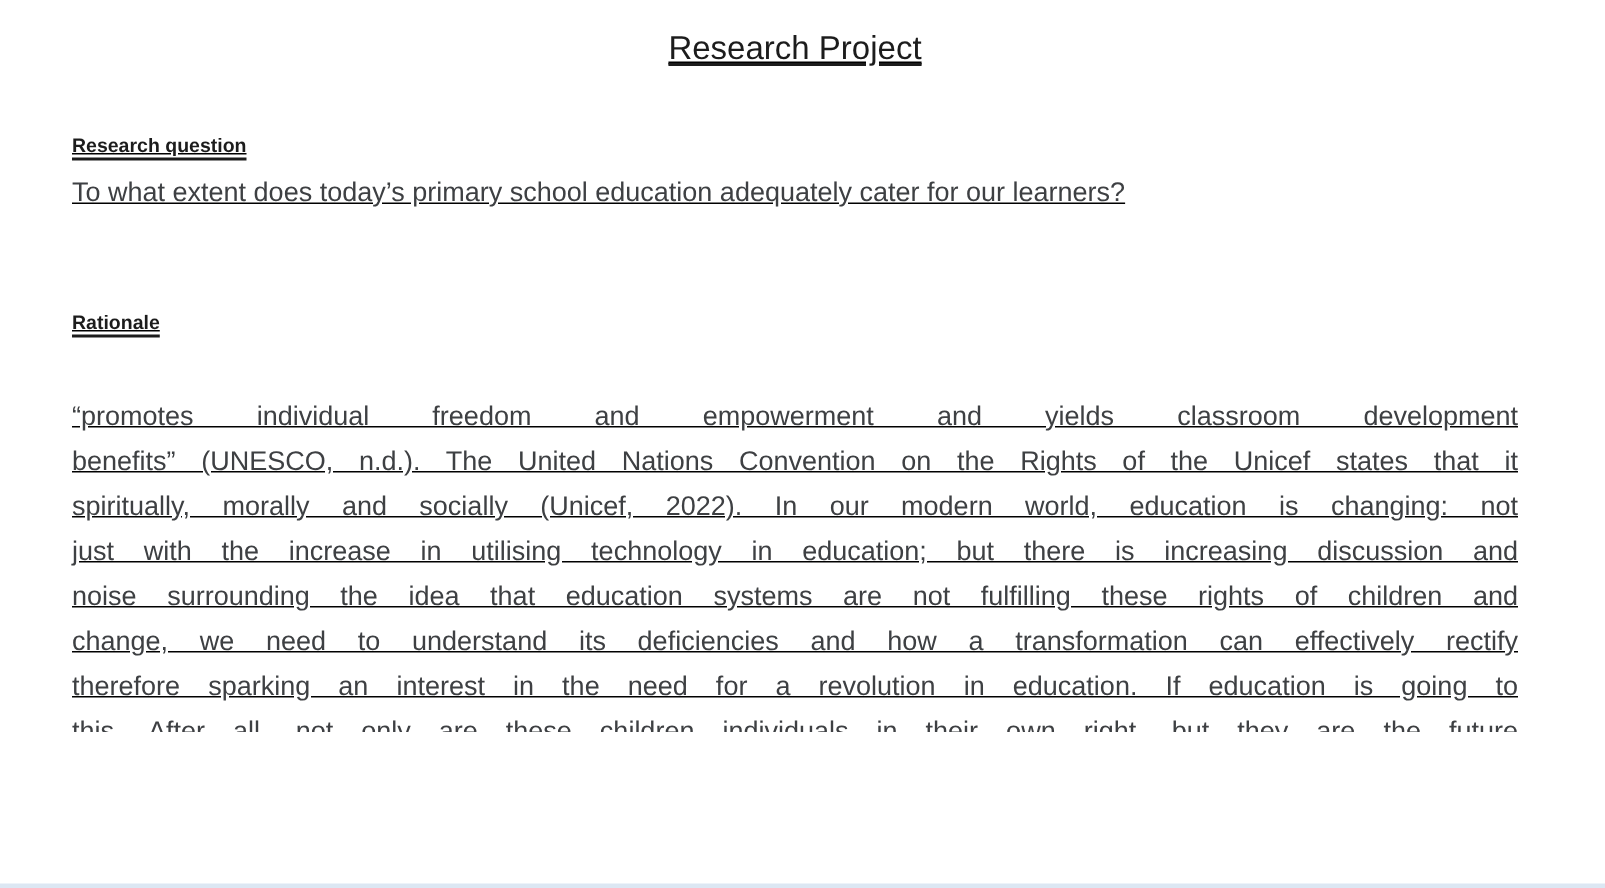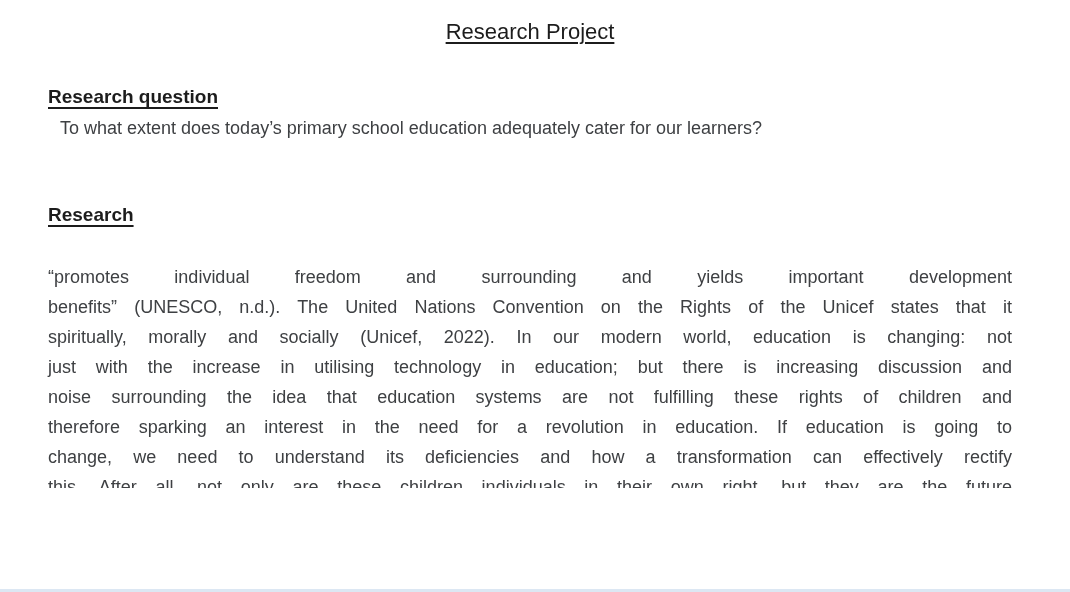--- a/index.html
+++ b/index.html
@@ -14,61 +14,61 @@
     position: relative;
     font-family: "Liberation Sans", sans-serif;
     -webkit-font-smoothing: antialiased;
   }
   .doc {
     box-sizing: border-box;
     width: 1070px;
     height: 488px;
     padding: 16px 58px 0 48px;
     overflow: hidden;
+    text-decoration: underline;
   }
   
   .title-block {
     text-align: center;
   }
   .title-line {
     font-size: 22px;
     line-height: 32px;
     color: #1c1c1c;
   }
   .title-line .u {
     text-decoration: underline;
     text-underline-offset: 3px;
     text-decoration-thickness: 1.5px;
   }
   .title-line.subtitle {
     font-weight: bold;
   }
   
   .section-heading {
-    font-size: 19px;
+    font-size: 13px;
     line-height: 26px;
     font-weight: bold;
     color: #1c1c1c;
   }
   .section-heading .u {
     text-decoration: underline;
     text-underline-offset: 4px;
     text-decoration-thickness: 1.5px;
   }
   .rq-heading { margin-top: 36px; }
   .rationale-heading { margin-top: 60px; }
   
   .body-text {
     font-size: 18px;
     color: #3e4043;
   }
   .question-line {
     margin-top: 4px;
     line-height: 28px;
-    margin-left: 12px;
   }
   .paragraph {
     margin-top: 34px;
   }
   .pline {
     line-height: 30px;
     text-align: justify;
     text-align-last: justify;
     -moz-text-align-last: justify;
     white-space: normal;
@@ -89,28 +89,28 @@
 <div class="doc">
 
   <div class="title-block">
     <div class="title-line"><span class="u">Research Project</span></div>
   </div>
 
   <div class="section-heading rq-heading"><span class="u">Research question</span></div>
 
   <div class="body-text question-line">To what extent does today’s primary school education adequately cater for our learners?</div>
 
-  <div class="section-heading rationale-heading"><span class="u">Research</span></div>
+  <div class="section-heading rationale-heading"><span class="u">Rationale</span></div>
 
   <div class="body-text paragraph">
-    <div class="pline">“promotes individual freedom and surrounding and yields important development</div>
+    <div class="pline">“promotes individual freedom and empowerment and yields classroom development</div>
     <div class="pline">benefits” (UNESCO, n.d.). The United Nations Convention on the Rights of the Unicef states that it</div>
     <div class="pline">spiritually, morally and socially (Unicef, 2022). In our modern world, education is changing: not</div>
     <div class="pline">just with the increase in utilising technology in education; but there is increasing discussion and</div>
     <div class="pline">noise surrounding the idea that education systems are not fulfilling these rights of children and</div>
+    <div class="pline">change, we need to understand its deficiencies and how a transformation can effectively rectify</div>
     <div class="pline">therefore sparking an interest in the need for a revolution in education. If education is going to</div>
-    <div class="pline">change, we need to understand its deficiencies and how a transformation can effectively rectify</div>
     <div class="pline">this. After all, not only are these children individuals in their own right, but they are the future</div>
   </div>
 
 </div>
 
 <div class="bottom-strip"></div>
 
 </body></html>

